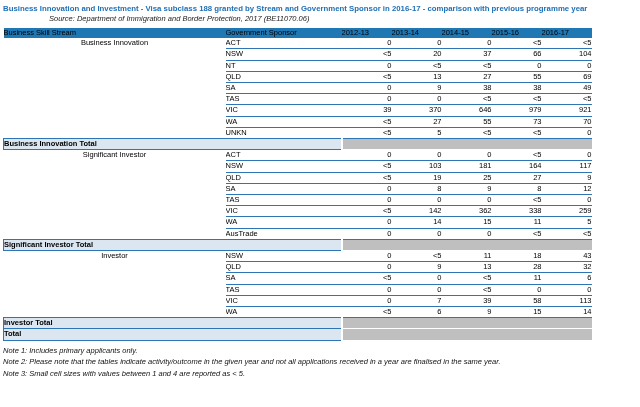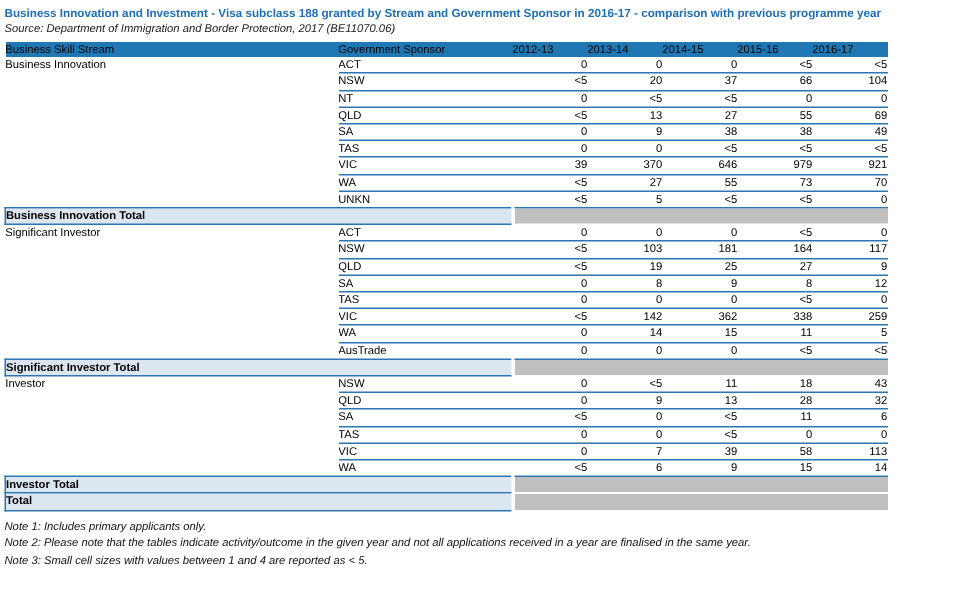--- a/index.html
+++ b/index.html
@@ -8,35 +8,35 @@
     background: #ffffff; position: relative;
     font-family: "Liberation Sans", sans-serif;
     padding: 4px 3px 0 3px;
   }
   .title {
     color: #1F6FB5; font-weight: bold; font-size: 7.8px; line-height: 10px;
     white-space: nowrap;
   }
   .source {
     color: #1a1a1a; font-style: italic; font-size: 7.5px; line-height: 10px;
-    margin-bottom: 4px; white-space: nowrap;
+    margin-bottom: 4px; white-space: nowrap; margin-left: 46px;
   }
   table.grants {
     border-collapse: collapse; table-layout: fixed; width: 588px;
   }
   table.grants th, table.grants td {
     font-size: 7.5px; padding: 0; height: 10.2px; line-height: 10.2px;
     overflow: hidden; white-space: nowrap; color: #000;
   }
   thead th {
     background: #1F77B4; color: #ffffff; font-weight: normal; height: 11.5px;
   }
   th.h-left  { text-align: left;  padding-left: 3px; }
   th.h-year  { text-align: left; padding-right: 4px; }
-  td.stream  { text-align: left; vertical-align: top; padding-left: 2px; }
+  td.stream  { text-align: center; vertical-align: top; padding-left: 2px; }
   td.sponsor { text-align: left; padding-left: 3px; border-bottom: 1.5px solid #2E75B6; }
   td.val     { text-align: right; padding-right: 5px; border-bottom: 1.5px solid #2E75B6; }
   td.total-label {
     background: #DCE6F1; color: #1F6FB5; font-weight: bold;
     padding-left: 3px; border: 1.5px solid #2E75B6; border-right: 2px solid #ffffff;
   }
   td.total-gray {
     background: #BFBFBF; border-bottom: 1.5px solid #ffffff;
   }
   .notes { margin-top: 4px; }

